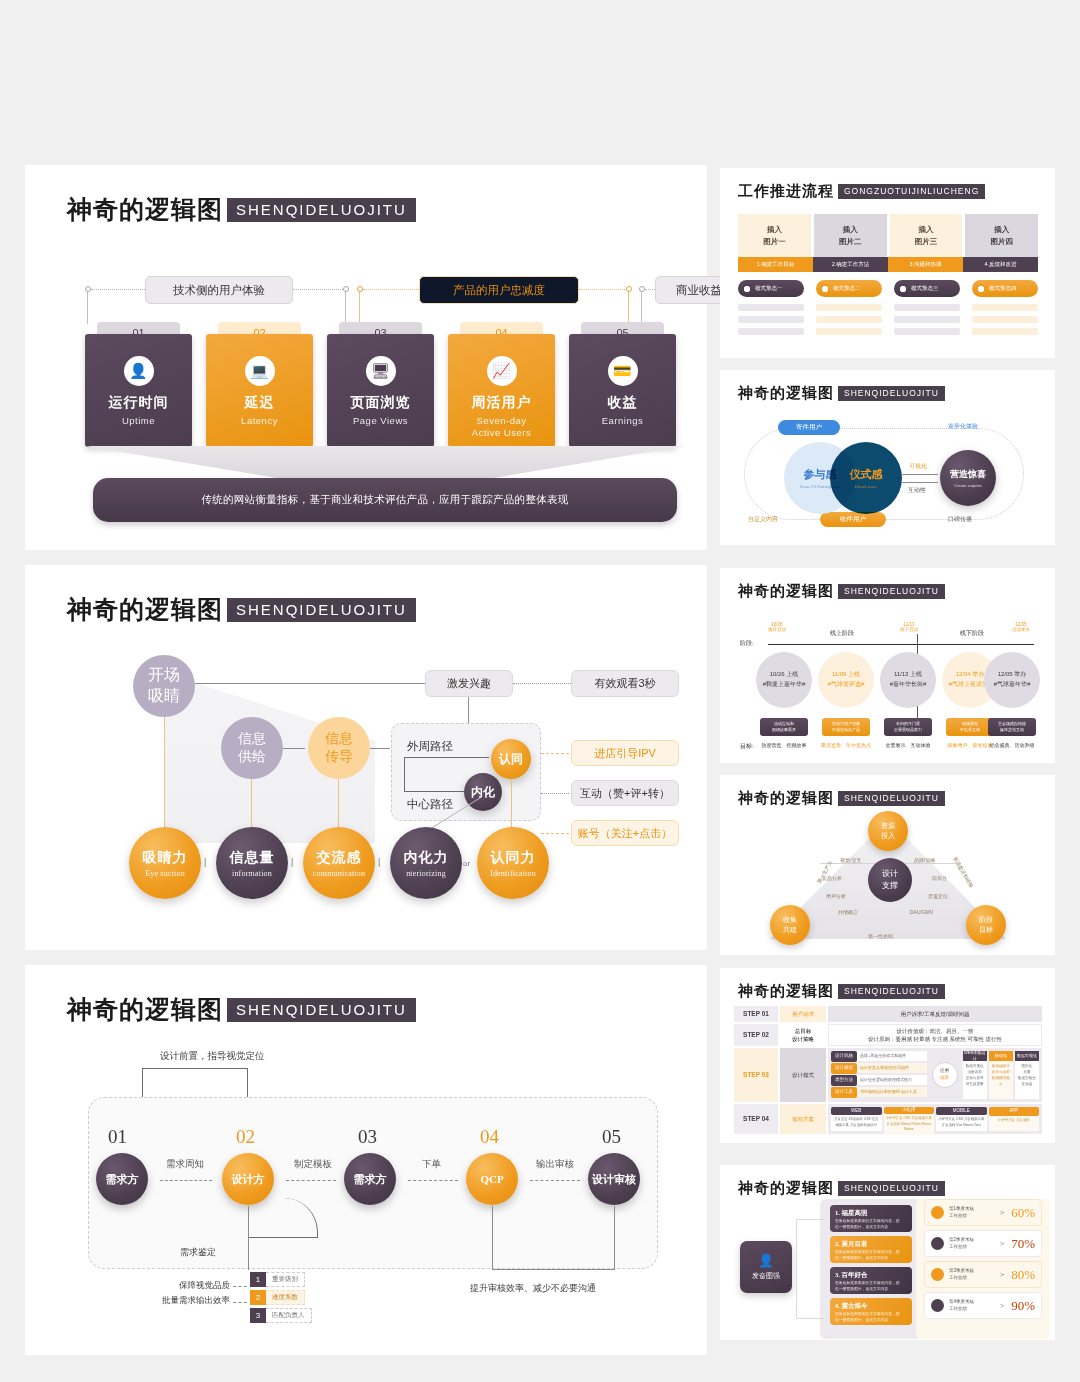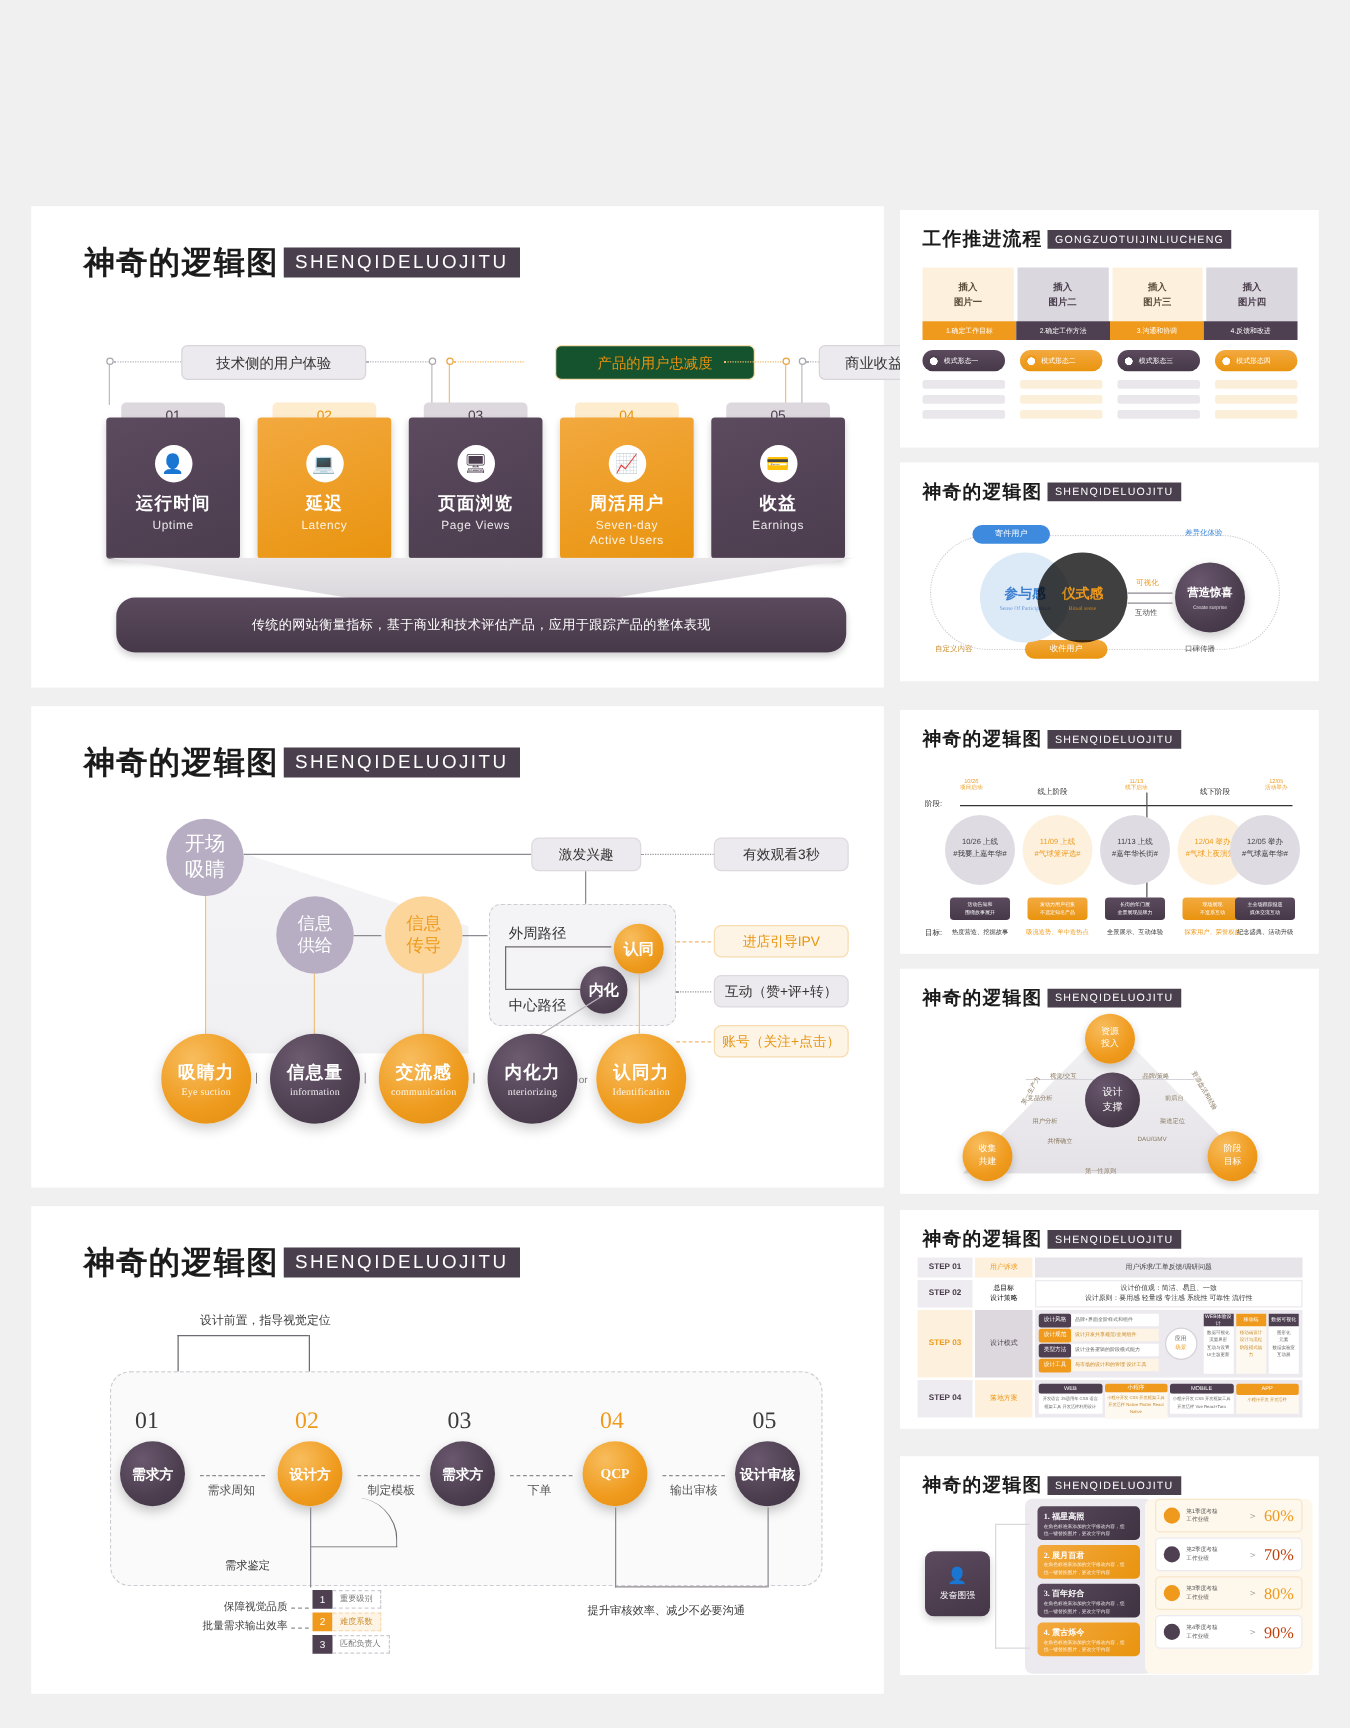--- a/index.html
+++ b/index.html
@@ -42,21 +42,21 @@
   #panel1 { top: 165px; height: 385px; }
   #panel1 .ptitle { position: absolute; left: 42px; top: 28px; }
   .kpi-wrap { position: absolute; left: 0; top: 105px; width: 682px; height: 270px; }
   .toprow { position: absolute; left: 60px; top: 0; width: 600px; height: 40px; }
   .tbox {
     position: absolute; top: 6px; height: 28px; border-radius: 5px;
     font-size: 11.5px; display: flex; align-items: center; justify-content: center;
     white-space: nowrap;
   }
   .tbox.grey { background: #eceaee; border: 1px solid #d8d5da; color: #333; }
-  .tbox.amb  { background: #14532d; border: 1px solid #f7ddb2; color: #e8900f; margin-left: 25px; }
+  .tbox.amb  { background: #0f172a; border: 1px solid #f7ddb2; color: #e8900f; }
   .dotline { position: absolute; top: 19px; height: 1px; border-top: 1px dotted #b8b4bb; }
   .dotline.amb { border-top-color: #f0bb6d; }
   .dot { position: absolute; top: 16px; width: 6px; height: 6px; border-radius: 50%;
          border: 1px solid #a9a4ad; background: #fff; }
   .dot.amb { border-color: #eaa33e; }
   .vline { position: absolute; width: 1px; background: #bfbbc2; }
   .vline.amb { background: #eec27c; }
 
   .cards { position: absolute; left: 60px; top: 52px; width: 600px; height: 125px; }
   .card { position: absolute; top: 12px; width: 107px; height: 113px; border-radius: 3px;
@@ -119,21 +119,21 @@
   .tnode { position: absolute; width: 52px; height: 52px; border-radius: 50%;
            display: flex; align-items: center; justify-content: center;
            font-family: "Liberation Serif","DejaVu Serif",serif; font-weight: bold;
            font-size: 11px; color: #fff; box-shadow: 0 4px 9px rgba(0,0,0,.22); }
   .tnode.p { background: radial-gradient(circle at 35% 28%,#6a586e,#4c3e4f 60%,#3f3342); }
   .tnode.o { background: radial-gradient(circle at 35% 28%,#f8bd5e,#ef9a1c 60%,#e28e14); }
   .tnum { position: absolute; font-size: 19px;
           font-family: "Liberation Serif","DejaVu Serif",serif; }
   .tnum.p { color: #3a3a3a; }
   .tnum.o { color: #ef9a1c; }
-  .tconn { position: absolute; font-size: 9.5px; color: #555; white-space: nowrap; margin-top: 28px; }
+  .tconn { position: absolute; font-size: 9.5px; color: #555; white-space: nowrap; }
   .dash-arrow { position: absolute; height: 1px; border-top: 1px dashed #8d8d8d; }
   .minirow { position: absolute; display: flex; align-items: center; height: 15px; }
   .mininum { width: 16px; height: 15px; font-size: 8px; color: #fff;
              display: flex; align-items: center; justify-content: center; }
   .minitxt { height: 15px; border: 1px dashed #cfcbd3; border-left: none;
              font-size: 6.5px; color: #777; display: flex; align-items: center;
              justify-content: center; padding: 0 6px; white-space: nowrap; }
 
   
   .side { left: 720px; width: 335px; }
@@ -173,21 +173,21 @@
                 display: flex; gap: 12px; }
   .stripe { flex: 1; height: 7px; border-radius: 2px; }
   .stripe.g { background: #e9e7eb; }
   .stripe.a { background: #fcefd9; }
 
   
   .venn { position: absolute; left: 14px; top: 42px; width: 308px; height: 122px; }
   .vcircle { position: absolute; border-radius: 50%; display: flex; flex-direction: column;
              align-items: center; justify-content: center; }
   .vblue { background: #dce9f7; }
-  .vcream { background: #404040; align-items: center; }
+  .vcream { background: #0c4a6e; align-items: center; }
   .vtxt-b { color: #3d7fd1; font-size: 11px; font-weight: bold;
             font-family: "Liberation Serif","DejaVu Serif",serif; }
   .vtxt-o { color: #ef9a1c; font-size: 11px; font-weight: bold;
             font-family: "Liberation Serif","DejaVu Serif",serif; }
   .vsub { font-size: 4.5px; margin-top: 2px; opacity: .75; }
   .vball { position: absolute; width: 56px; height: 56px; border-radius: 50%;
            background: radial-gradient(circle at 35% 28%,#6a586e,#4a3c4d 62%,#3e3340);
            color: #fff; display: flex; flex-direction: column; align-items: center;
            justify-content: center; box-shadow: 0 3px 8px rgba(0,0,0,.22); }
   .vtag { position: absolute; border-radius: 9px; font-size: 6.5px; color: #fff;

